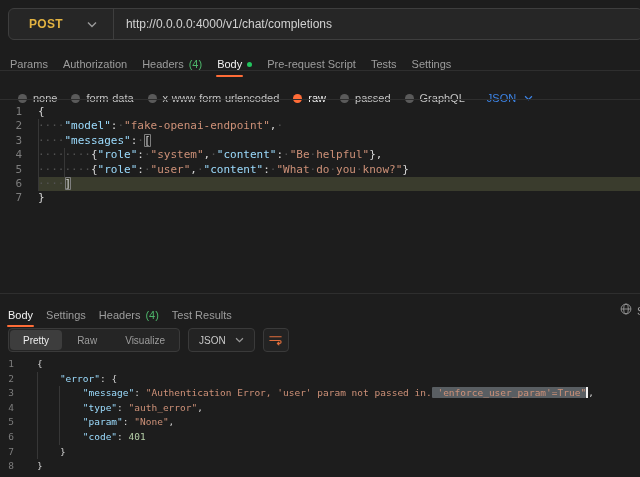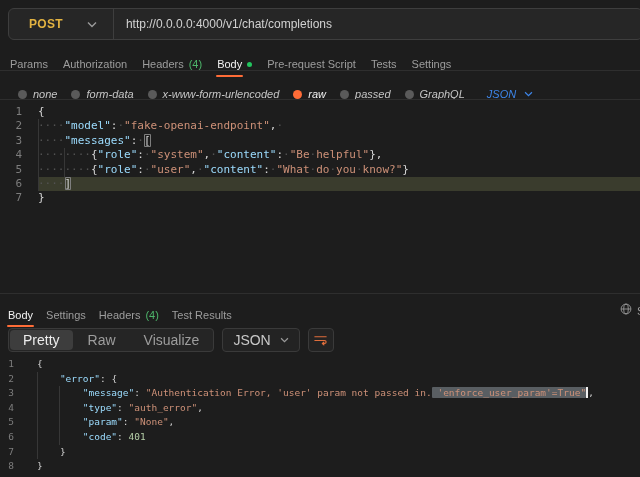--- a/index.html
+++ b/index.html
@@ -26,21 +26,21 @@
   
   .req-tabs{position:absolute;top:47px;left:10px;height:22px;display:flex;gap:15px;align-items:center;font-size:11px;color:#9d9d9d;}
   .tab{display:flex;align-items:center;gap:5px;position:relative;cursor:pointer;white-space:nowrap;margin-top:12px;}
   .tab.active{color:#f2f2f2;}
   .tab-label{position:relative;}
   .tab.active .tab-label::after{content:"";position:absolute;left:-1px;right:-1px;bottom:-7px;height:2px;background:#ff6c37;border-radius:1px;}
   .tab-badge{color:#4db56a;}
   .tab-dot{width:5px;height:5px;border-radius:50%;background:#22c55e;display:inline-block;}
 
   
-  .radio-row{position:absolute;top:80px;left:18px;height:20px;display:flex;align-items:flex-end;gap:14px;font-size:11px;color:#c6c6c6;font-style:italic;}
+  .radio-row{position:absolute;top:92px;left:18px;height:20px;display:flex;align-items:flex-start;gap:14px;font-size:11px;color:#c6c6c6;}
   .radio-opt{display:flex;align-items:center;gap:6px;cursor:pointer;white-space:nowrap;}
   .radio{width:9px;height:9px;border-radius:50%;background:#5a5a5a;flex:none;}
   .radio-opt.sel .radio{background:#ff6c37;}
   .radio-opt.sel{color:#f2f2f2;}
   .json-dd{display:flex;align-items:center;gap:8px;color:#3d85e8;margin-left:8px;cursor:pointer;font-size:11px;}
 
   
   .editor{position:absolute;left:0;right:0;}
   #request-editor{top:100px;height:193px;padding-top:5px;}
   #response-editor{top:352px;bottom:0;padding-top:5px;}
@@ -62,21 +62,21 @@
   .ssel{color:#ce9178;background:#595e62;border-radius:1px;}
   .cur{display:inline-block;width:2px;height:11px;background:#f0f0f0;vertical-align:-2px;}
 
   
   .resp-tabs{position:absolute;top:296px;left:8px;height:26px;display:flex;gap:13px;align-items:center;font-size:11px;color:#9d9d9d;}
   .resp-tabs .tab.active .tab-label::after{bottom:-6px;}
   .globe-wrap{position:absolute;top:302px;left:619px;}
   .edge-frag{position:absolute;top:305px;left:637px;width:3px;overflow:hidden;font-size:11px;color:#9d9d9d;}
 
   
-  .resp-toolbar{position:absolute;top:328px;left:8px;height:24px;display:flex;gap:8px;align-items:stretch;font-size:14px;}
+  .resp-toolbar{position:absolute;top:328px;left:8px;height:24px;display:flex;gap:8px;align-items:stretch;font-size:10px;}
   .seg{display:flex;border:1px solid #3a3a3a;border-radius:4px;background:#252525;align-items:stretch;}
   .seg .view{padding:0 13px;display:flex;align-items:center;color:#9d9d9d;cursor:pointer;border-radius:4px;margin:1px;}
   .seg .view.active{background:#3d3d3d;color:#ededed;}
   .dd2{border:1px solid #3a3a3a;border-radius:4px;display:flex;align-items:center;gap:9px;padding:0 10px;color:#c9c9c9;cursor:pointer;background:#232323;}
   .iconbtn{border:1px solid #3a3a3a;border-radius:4px;width:26px;display:flex;align-items:center;justify-content:center;cursor:pointer;background:#232323;box-sizing:border-box;}
 </style>
 </head>
 <body>
 
 <div>

